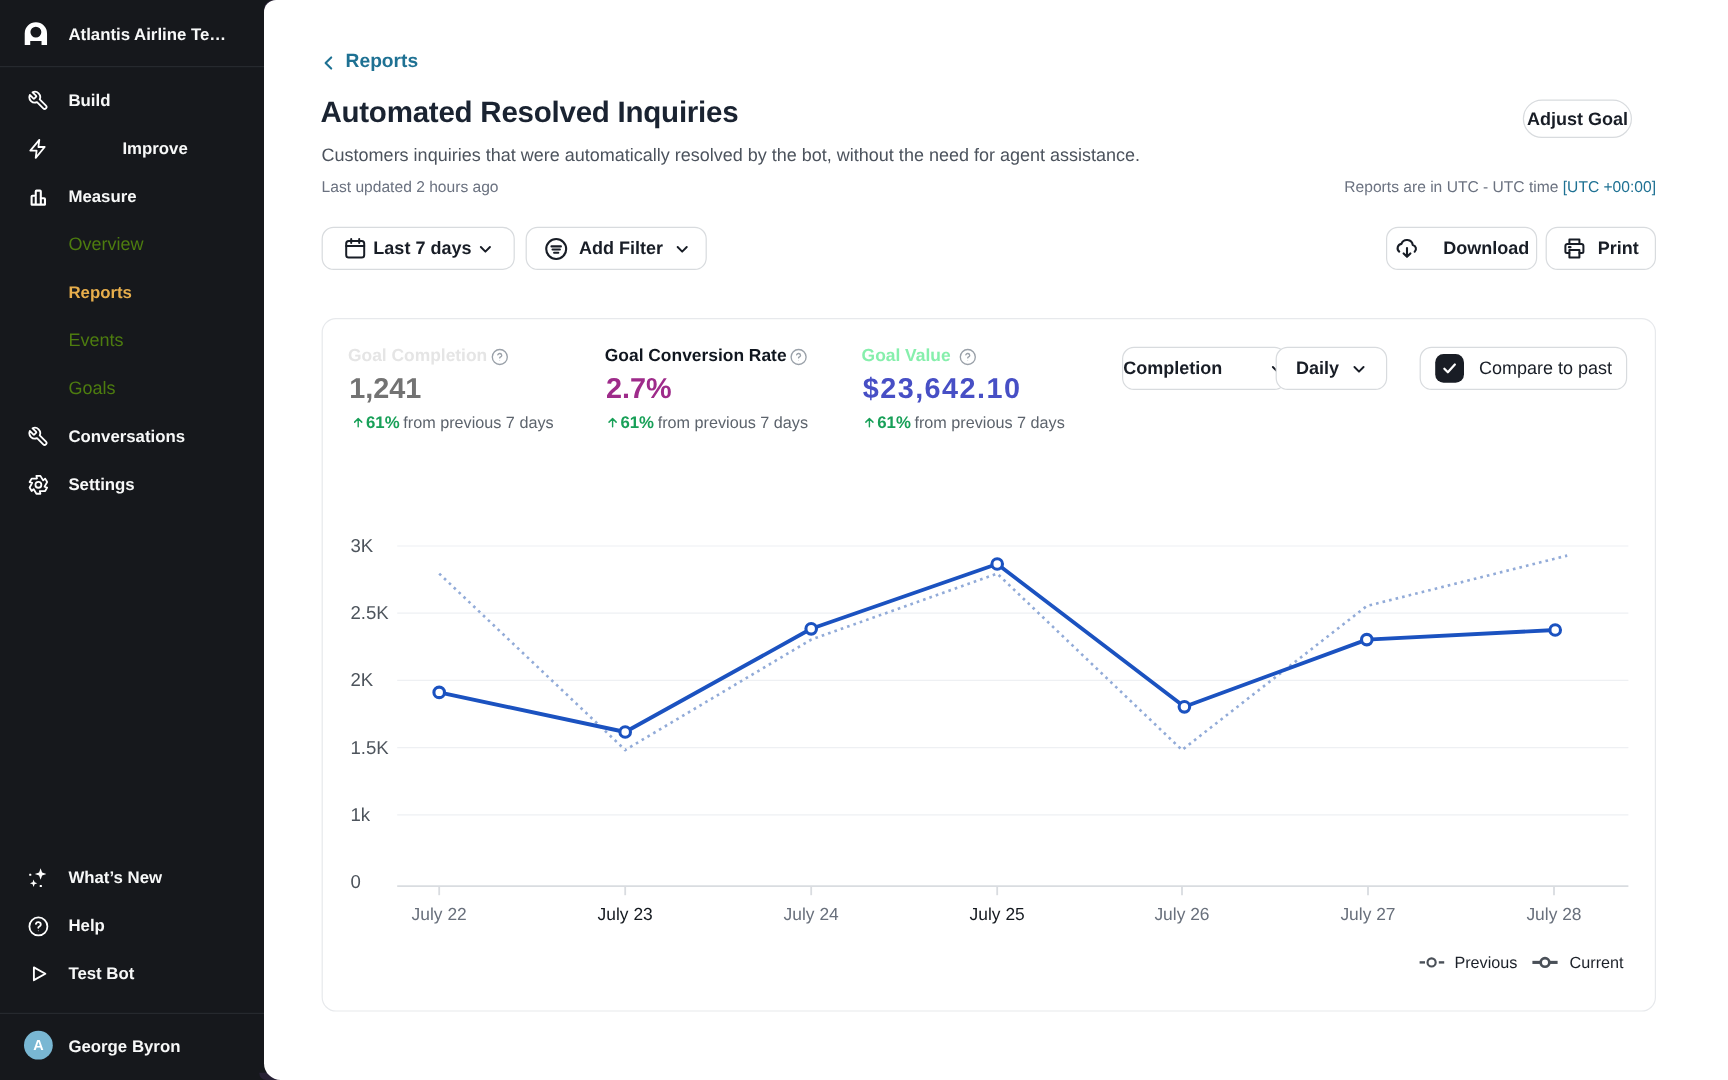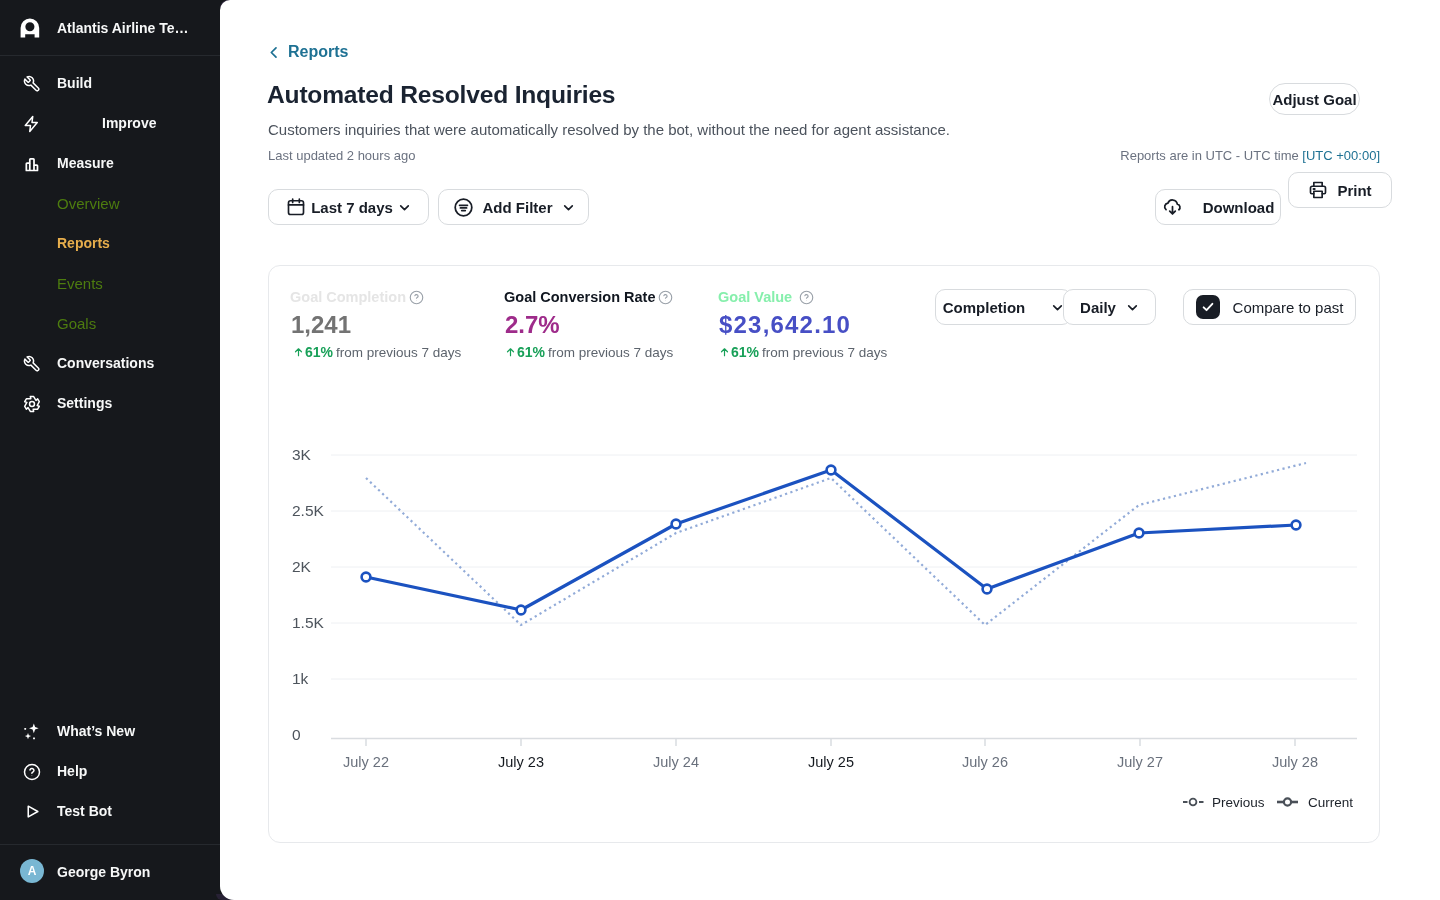--- a/index.html
+++ b/index.html
@@ -119,21 +119,21 @@
     </svg>
 </div>
 
 <div class="abs btn" style="left:1155px;top:189px;width:126px;height:36px;gap:20px;">
   <svg width="21" height="21" viewBox="0 0 24 24" fill="none" stroke="#181d26" stroke-width="2" stroke-linecap="round" stroke-linejoin="round">
     <path d="M4.6 14.5 A4.2 4.2 0 0 1 6.7 7.1 A5.6 5.6 0 0 1 17.5 8.2 A3.7 3.7 0 0 1 19.3 14.6"></path>
     <path d="M12 11 v8 M8.8 16.2 L12 19.4 L15.2 16.2"></path>
   </svg>
   <span>Download</span>
 </div>
-<div class="abs btn" style="left:1288px;top:172px;width:104px;height:36px;gap:9px;">
+<div class="abs btn" style="left:1288px;top:189px;width:92px;height:36px;gap:9px;">
   <svg width="20" height="20" viewBox="0 0 24 24" fill="none" stroke="#181d26" stroke-width="2" stroke-linecap="round" stroke-linejoin="round">
     <path d="M7 7.5 V3 h10 v4.5"></path>
     <path d="M7 16.5 H4.5 a1.5 1.5 0 0 1 -1.5 -1.5 V9.5 a2 2 0 0 1 2 -2 h14 a2 2 0 0 1 2 2 V15 a1.5 1.5 0 0 1 -1.5 1.5 H17"></path>
     <rect x="7" y="13.5" width="10" height="7.5"></rect>
     <path d="M6.6 10.8 h1.5" stroke-width="2.2"></path>
   </svg>
   <span>Print</span>
 </div>
 
 <div class="abs" style="left:268px;top:265px;width:1112px;height:578px;border:1px solid #e7e9ec;border-radius:12px;"></div>
@@ -164,21 +164,21 @@
 <svg class="abs" style="left:799px;top:290px" width="15" height="15" viewBox="0 0 24 24" fill="none" stroke="#9aa1a9" stroke-width="1.8" stroke-linecap="round">
     <circle cx="12" cy="12" r="10"></circle>
     <path d="M9.4 9a2.7 2.7 0 0 1 5.2 0.9 c0 1.8-2.7 2-2.7 3.3"></path>
     <circle cx="12" cy="16.8" r="0.5" fill="#9aa1a9" stroke="none"></circle>
   </svg>
 <div class="abs" style="left:719px;top:311px;color:#474fc5;font-size:24px;font-weight:700;letter-spacing:1.2px;">$23,642.10</div>
 <div class="abs" style="left:719px;top:344px;font-size:13.5px;color:#5d646d;display:flex;align-items:center;"><svg width="11" height="12" viewBox="0 0 24 24" fill="none" stroke="#18a058" stroke-width="2.6" stroke-linecap="round" stroke-linejoin="round">
       <path d="M12 20 V5 M5.5 11.5 L12 5 L18.5 11.5"></path>
     </svg><span style="color:#18a058;font-weight:700;font-size:14px;margin:0 3px 0 1px;">61%</span> from previous 7 days</div>
 
-<div class="abs btn" style="left:935px;top:289px;width:137px;height:36px;gap:26px;">
+<div class="abs btn" style="left:935px;top:289px;width:137px;height:36px;gap:26px;justify-content:space-between;">
   <span>Completion</span>
   <svg width="13" height="13" viewBox="0 0 24 24" fill="none" stroke="#181d26" stroke-width="3" stroke-linecap="round" stroke-linejoin="round">
       <path d="M5 9 l7 7 7-7"></path>
     </svg>
 </div>
 <div class="abs btn" style="left:1063px;top:289px;width:93px;height:36px;gap:10px;">
   <span>Daily</span>
   <svg width="13" height="13" viewBox="0 0 24 24" fill="none" stroke="#181d26" stroke-width="3" stroke-linecap="round" stroke-linejoin="round">
       <path d="M5 9 l7 7 7-7"></path>
     </svg>

